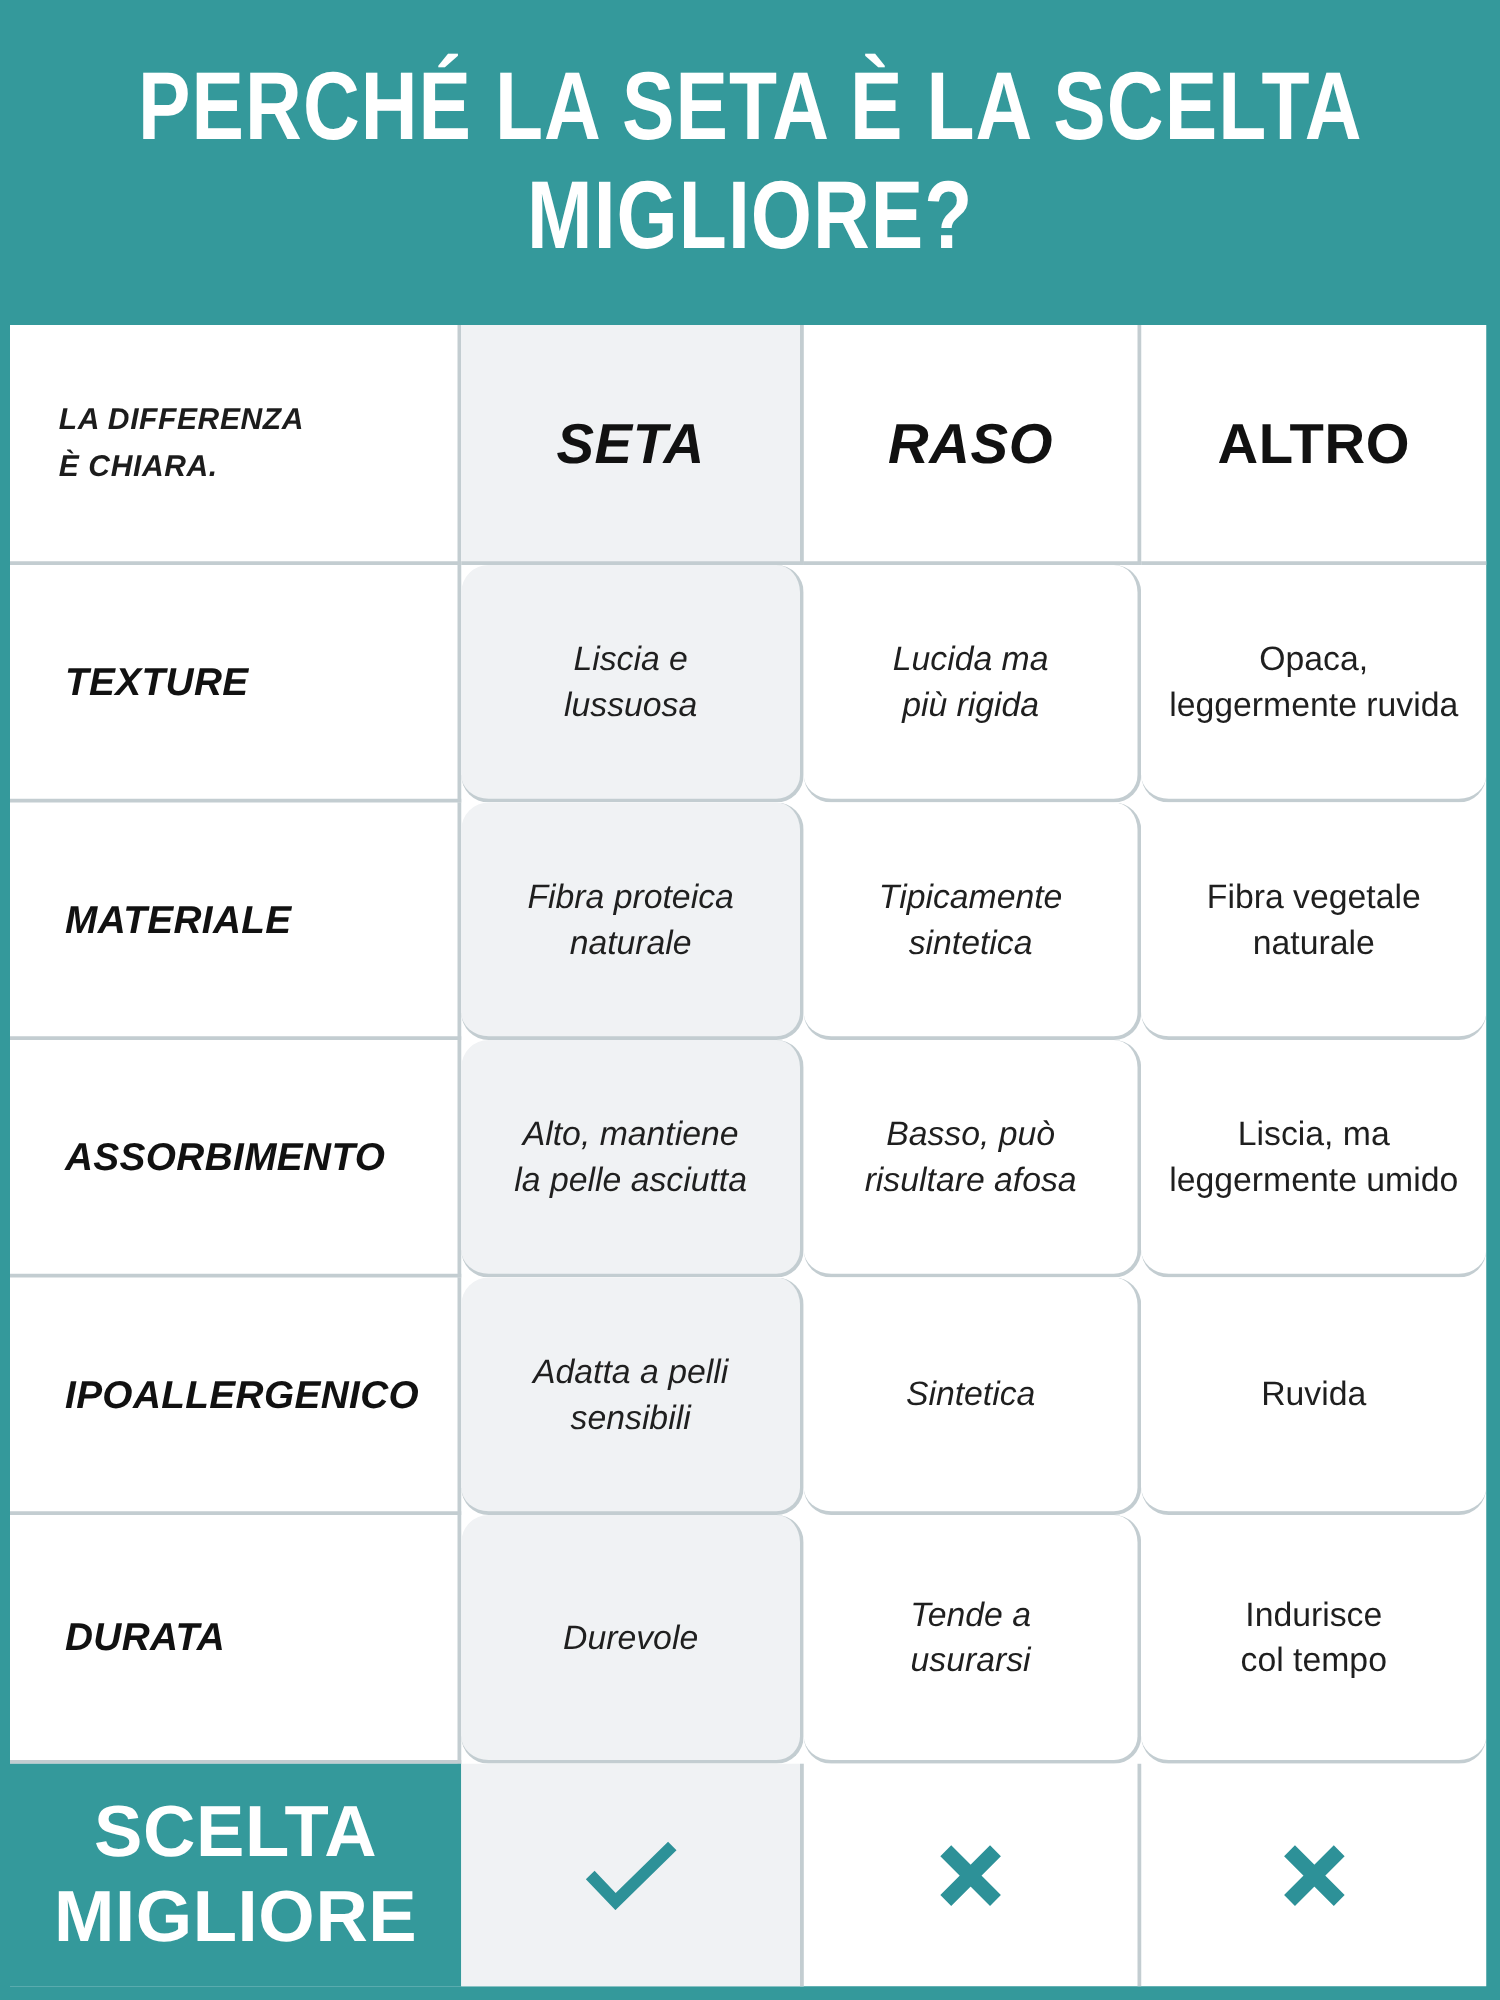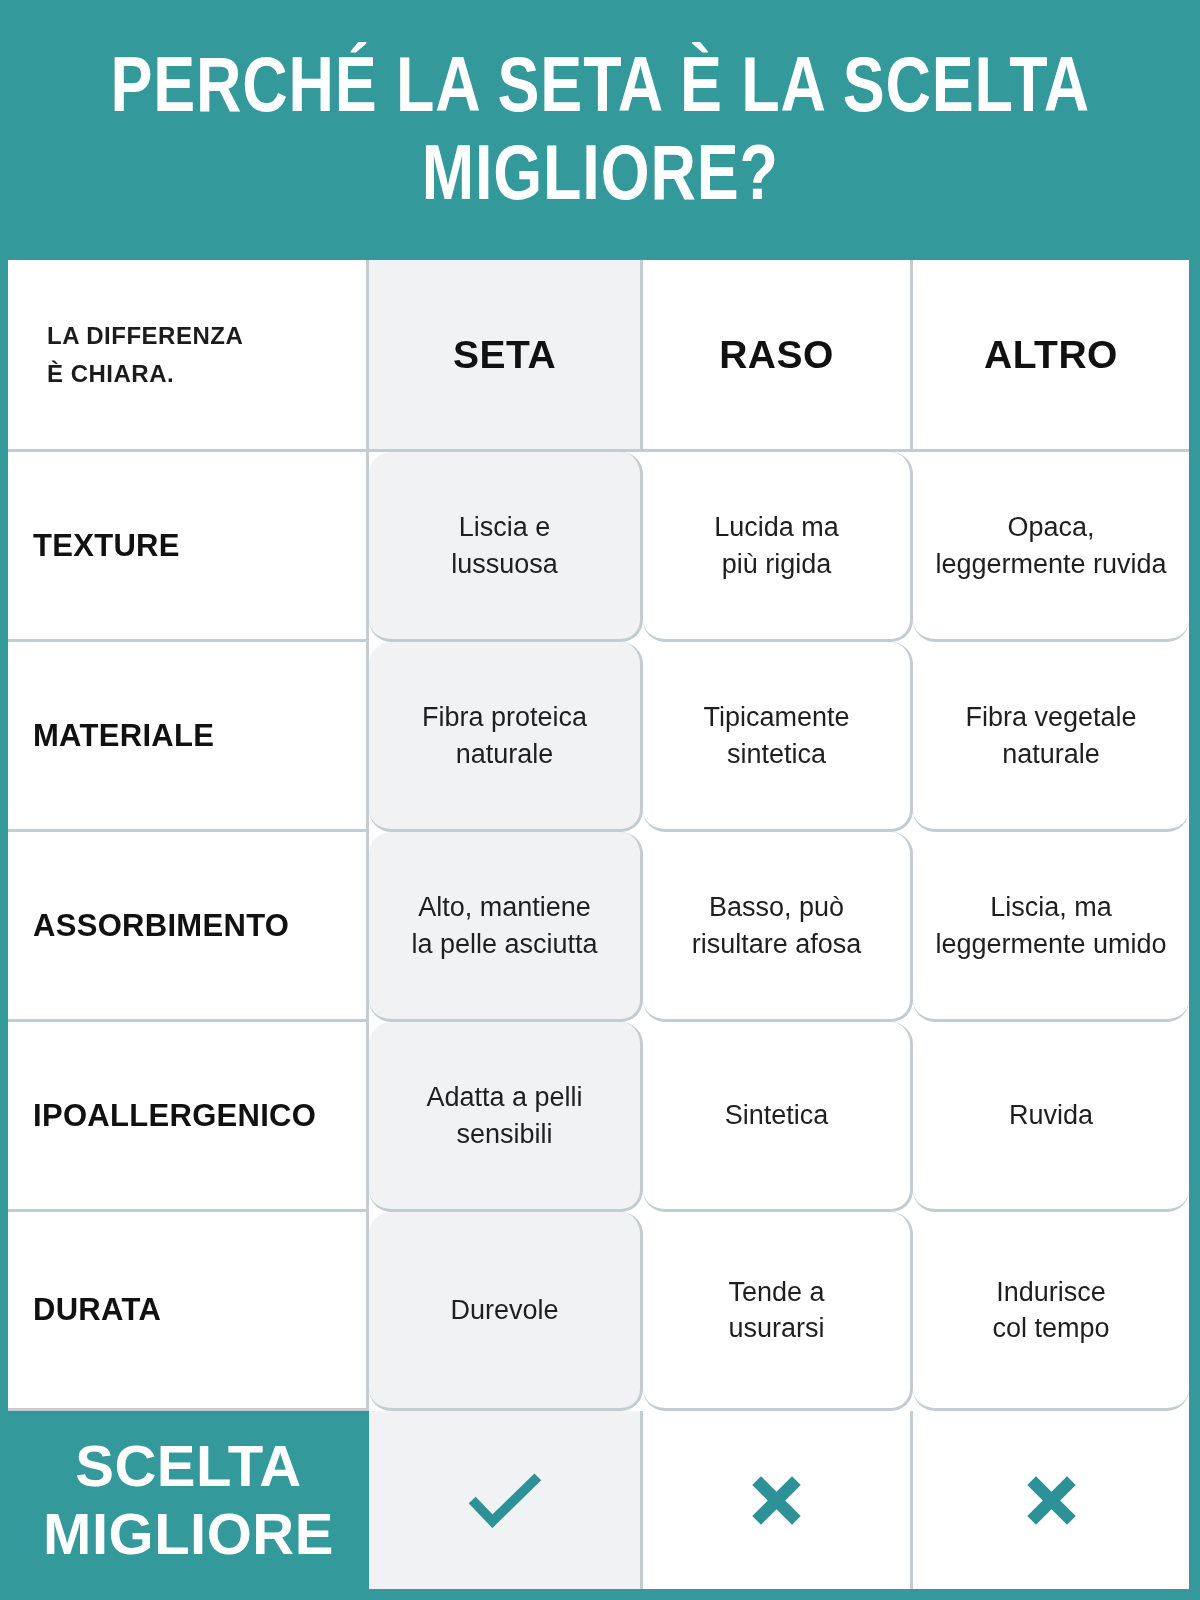--- a/index.html
+++ b/index.html
@@ -42,42 +42,42 @@
     display:grid;
     grid-template-columns:361px 274px 270px 276px;
     grid-template-rows:192px 190px 190px 190px 190px 199px 178px;
   }
   .cell{
     display:flex; align-items:center; justify-content:center;
     text-align:center;
     white-space:pre-line;
     color:var(--text);
   }
-  .b-right{ border-right:3px solid var(--line); }
+  .b-right{ border-right:3px solid var(--line);font-style:italic; }
   .b-bottom{ border-bottom:3px solid var(--line); }
   .hl{ background:var(--highlight); }
   .corner{
     justify-content:flex-start;
     text-align:left;
     padding-left:39px;
     font-weight:700;
     font-size:24px;
     line-height:1.55;
     letter-spacing:0.5px;
   }
   .colhead{
     font-weight:700;
-    font-size:39px;
+    font-size:45px;
     letter-spacing:0.5px;
     color:#111111;
   }
   .rowlabel{
     justify-content:flex-start;
     text-align:left;
-    padding-left:25px;
+    padding-left:44px;
     font-weight:700;
     font-size:31px;
     letter-spacing:0.3px;
     color:#111111;
   }
   .value{
     font-size:27px;
     line-height:1.35;
     font-weight:400;
     color:#1f1f1f;

